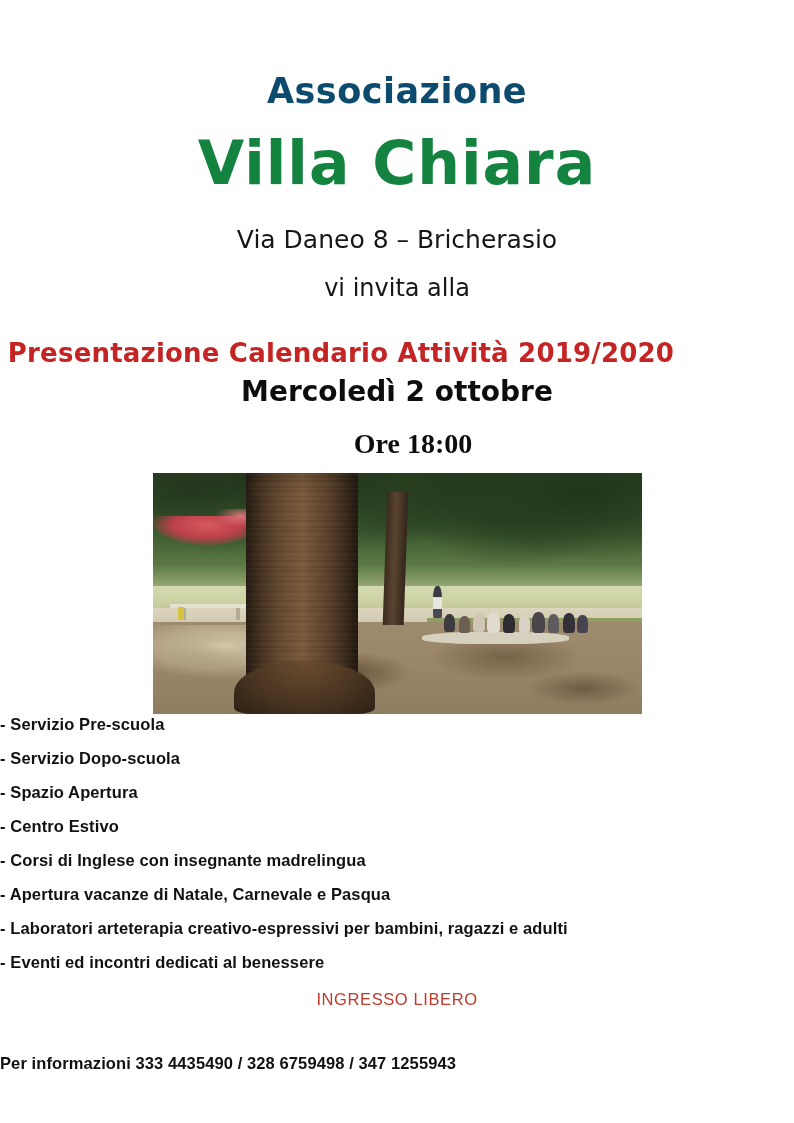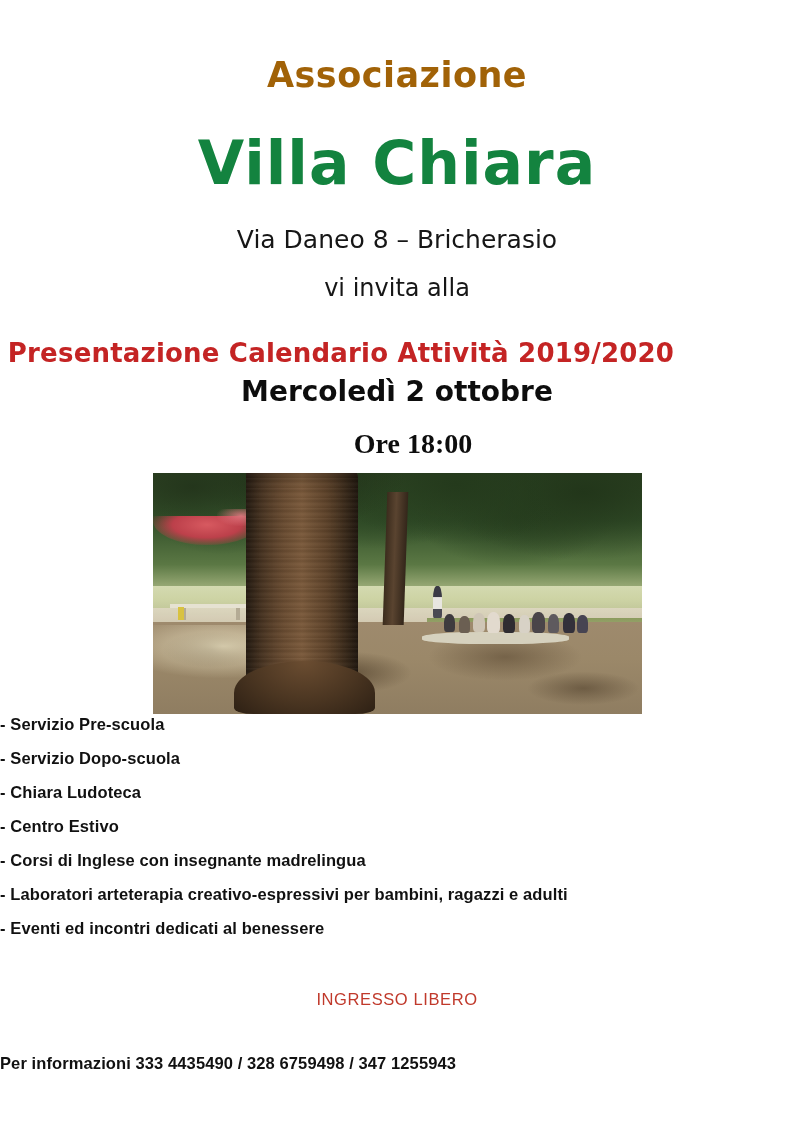--- a/index.html
+++ b/index.html
@@ -21,29 +21,29 @@
     width: 794px;
     height: 1123px;
     position: relative;
     background: #ffffff;
     box-sizing: border-box;
   }
 
   
   .assoc-line {
     position: absolute;
-    top: 57px;
+    top: 73px;
     left: 0;
     width: 794px;
     text-align: center;
     font-family: "DejaVu Sans", sans-serif;
     font-weight: bold;
     font-size: 35px;
     letter-spacing: 0.5px;
-    color: #a16207;
+    color: #0c4a6e;
     line-height: 1.05;
   }
 
   .villa-line {
     position: absolute;
     top: 132px;
     left: 0;
     width: 794px;
     text-align: center;
     font-family: "DejaVu Sans", sans-serif;
@@ -452,23 +452,24 @@
       <div class="person" style="left:77.6%;top:57.8%;width:2.5%;height:8.4%;background:#4a4549;"></div>
       <div class="person" style="left:80.8%;top:58.6%;width:2.3%;height:7.6%;background:#5e5a5e;"></div>
       <div class="person" style="left:83.8%;top:58%;width:2.4%;height:8.2%;background:#33303a;"></div>
       <div class="person" style="left:86.8%;top:58.8%;width:2.2%;height:7.4%;background:#474452;"></div>
     </div>
   </div>
 
   <div class="services">
     <div class="service-item">- Servizio Pre-scuola</div>
     <div class="service-item">- Servizio Dopo-scuola</div>
-    <div class="service-item">- Chiara Ludoteca</div>
+    <div class="service-item">- Spazio Apertura</div>
     <div class="service-item">- Centro Estivo</div>
     <div class="service-item">- Corsi di Inglese con insegnante madrelingua</div>
+    <div class="service-item">- Apertura vacanze di Natale, Carnevale e Pasqua</div>
     <div class="service-item">- Laboratori arteterapia creativo-espressivi per bambini, ragazzi e adulti</div>
     <div class="service-item">- Eventi ed incontri dedicati al benessere</div>
   </div>
 
   <div class="ingresso">INGRESSO LIBERO</div>
 
   <div class="info-line">Per informazioni 333 4435490 / 328 6759498 / 347 1255943</div>
 
 </div>
 

